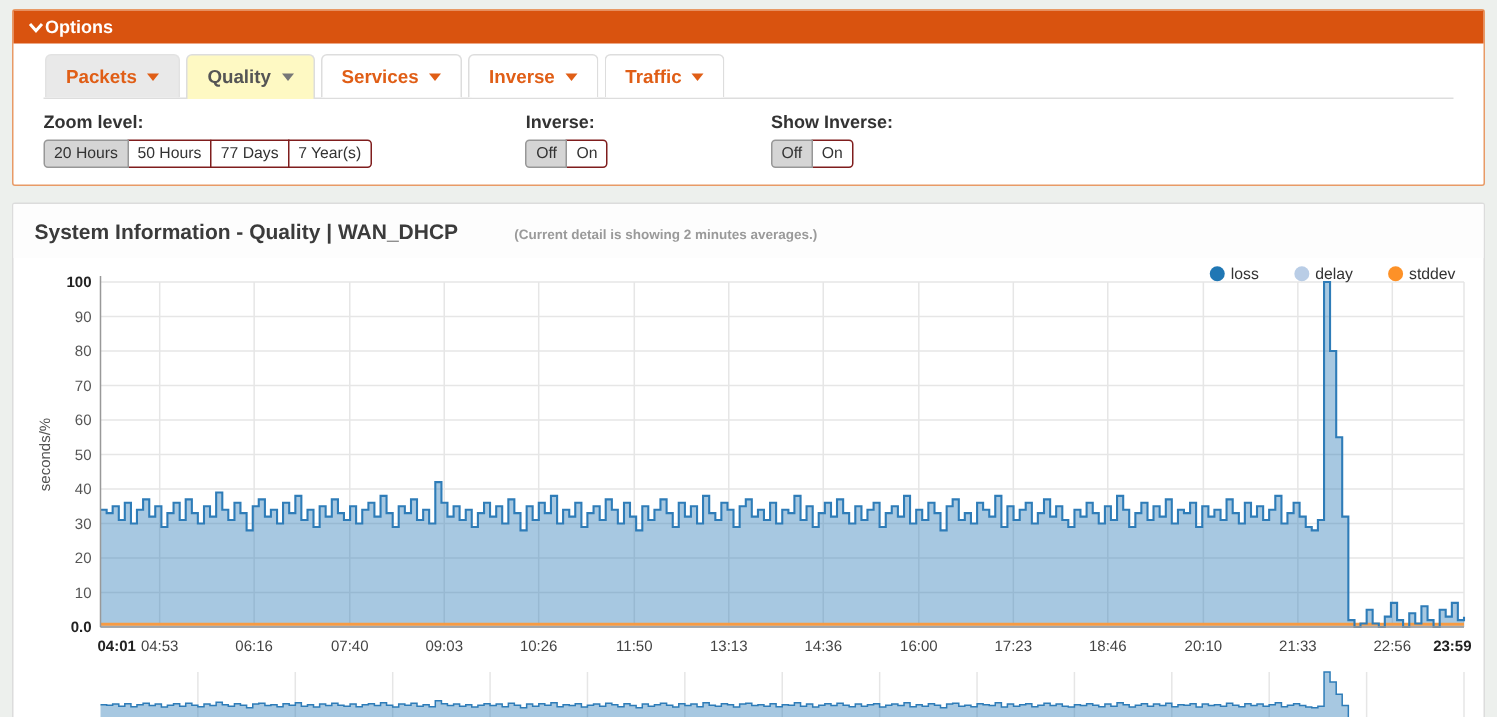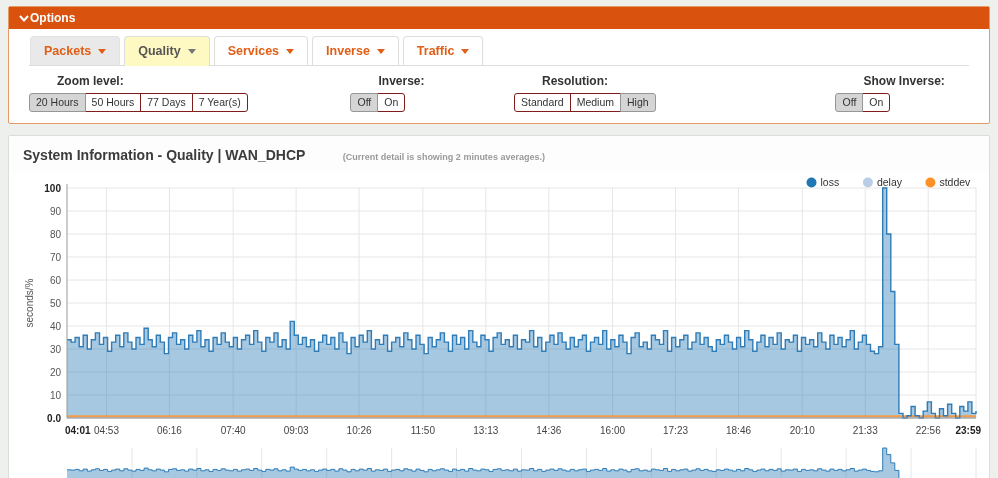--- a/index.html
+++ b/index.html
@@ -56,21 +56,21 @@
     border-top:5px solid #e05e16;
     display:inline-block;
   }
   .tab.active .caret { border-top-color:#777; }
   
   .controls { display:flex; margin-top:8px; }
   .ctrl-col-1 { width:34.2%; }
   .ctrl-col-2 { width:17.4%; }
   .ctrl-col-3 { width:34.2%; }
   .ctrl-col-4 { width:14.2%; }
-  .ctrl-label { font-size:12px; font-weight:bold; color:#333; margin-bottom:4px;margin-left:28px; }
+  .ctrl-label { font-size:12px; font-weight:bold; color:#333; margin-bottom:4px; }
   .btn-group { display:inline-flex; }
   .btn {
     font-size:10.5px;
     color:#333;
     background:#fff;
     border:1px solid #7f1d1d;
     padding:2px 6px 3px 6px;
     margin-left:-1px;
     cursor:pointer;
     white-space:nowrap;
@@ -133,28 +133,20 @@
           <button class="btn">50 Hours</button>
           <button class="btn">77 Days</button>
           <button class="btn">7 Year(s)</button>
         </div>
       </div>
       <div class="ctrl-col-2">
         <div class="ctrl-label">Inverse:</div>
         <div class="btn-group">
           <button class="btn sel">Off</button>
           <button class="btn">On</button>
-        </div>
-      </div>
-      <div class="ctrl-col-3">
-        <div class="ctrl-label">Resolution:</div>
-        <div class="btn-group">
-          <button class="btn">Standard</button>
-          <button class="btn">Medium</button>
-          <button class="btn sel">High</button>
         </div>
       </div>
       <div class="ctrl-col-4">
         <div class="ctrl-label">Show Inverse:</div>
         <div class="btn-group">
           <button class="btn sel">Off</button>
           <button class="btn">On</button>
         </div>
       </div>
     </div>

